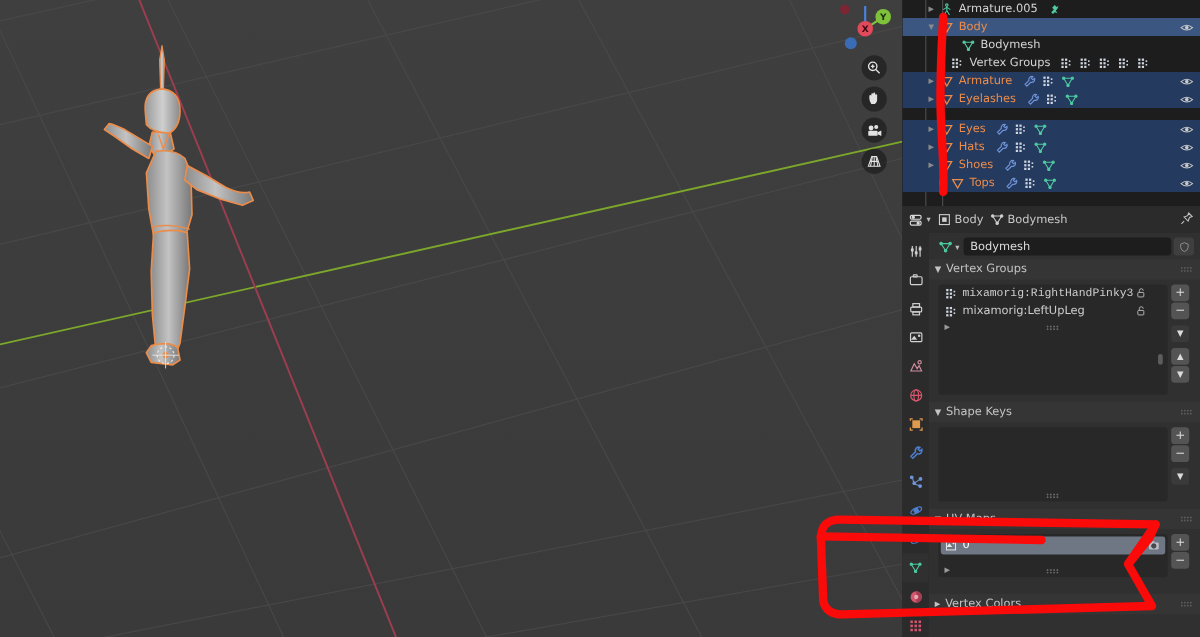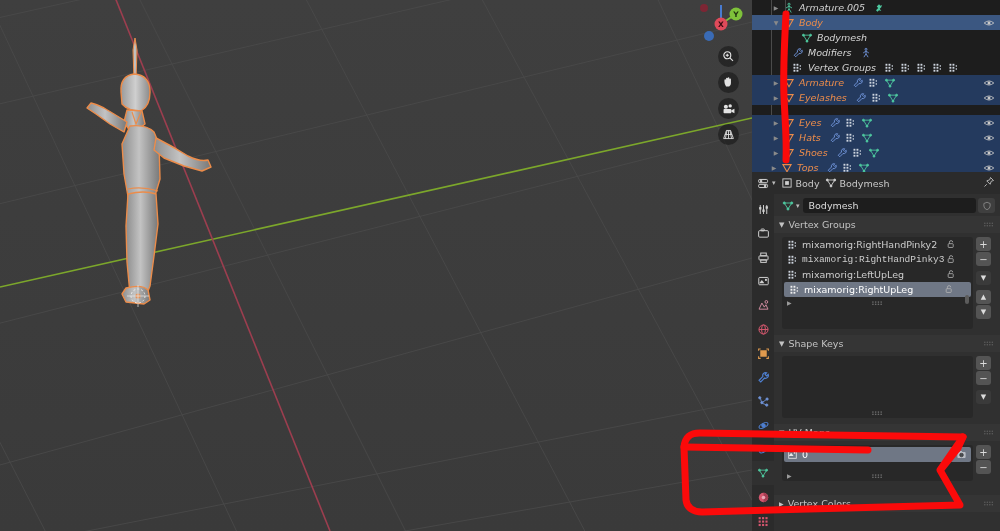--- a/index.html
+++ b/index.html
@@ -16,21 +16,21 @@
   
   #gizmo { position:absolute; left:700px; top:2px; width:46px; height:40px; }
 
   
   .vp-tool { position:absolute; left:718px; width:21px; height:21px;
     border-radius:50%; background:rgba(24,24,24,.62);
     display:flex; align-items:center; justify-content:center; }
 
   
   #outliner { position:absolute; left:752px; top:0; width:248px; height:172px;
-    background:#1d1d1d; overflow:hidden;font-style:italic; }
+    background:#1d1d1d; overflow:hidden; }
   .ol-row { position:relative; height:15px; display:flex; align-items:center;
     font-size:9.5px; color:#d4d4d4; white-space:nowrap; }
   .ol-row.sel-blue  { background:#3b5781; }
   .ol-row.sel-navy  { background:#243a5e; }
   .ol-row .disc { width:12px; display:flex; align-items:center;
     justify-content:center; color:#8a8a8a; font-size:6px; flex:0 0 auto; }
   .ol-ico { width:14px; height:14px; display:flex; align-items:center;
     justify-content:center; flex:0 0 auto; }
   .ol-name { padding-left:3px; }
   .ol-extra { display:flex; align-items:center; gap:2px; margin-left:7px; }
@@ -242,41 +242,20 @@
         <circle cx="3.2" cy="4.2" r="1.3" fill="#4ec9a0"></circle>
         <circle cx="12.8" cy="4.2" r="1.3" fill="#4ec9a0"></circle>
         <circle cx="8" cy="12.2" r="1.3" fill="#4ec9a0"></circle>
             </svg>
           </span>
           <span class="ol-name" style="color: rgb(212, 212, 212);">Bodymesh</span>
         </div>
         <div class="ol-row" style="padding-left: 27px;">
           <span class="disc">▶</span>
           <span class="ol-ico">
-            <svg width="12" height="12" viewBox="0 0 16 16" fill="none" stroke="#6f93d8" stroke-width="1.3">
-        <path d="M11.6 2.4 a3.4 3.4 0 00-4.3 4.3 L3 11 l2 2 l4.3-4.3 a3.4 3.4 0 004.3-4.3 L11.6 6 L10 4.4 Z"></path>
-            </svg>
-          </span>
-          <span class="ol-name" style="color: rgb(212, 212, 212);">Modifiers</span>
-          <span class="ol-extra">
-            <span class="ol-ico">
-              <svg width="12" height="12" viewBox="0 0 16 16" fill="none" stroke="#6f93d8" stroke-width="1.2">
-        <circle cx="8" cy="3" r="1.3"></circle>
-                <line x1="8" y1="4.4" x2="8" y2="9"></line>
-        <line x1="8" y1="5.4" x2="4.2" y2="8"></line>
-                <line x1="8" y1="5.4" x2="11.8" y2="8"></line>
-        <line x1="8" y1="9" x2="5.2" y2="13.6"></line>
-                <line x1="8" y1="9" x2="10.8" y2="13.6"></line>
-              </svg>
-            </span>
-          </span>
-        </div>
-        <div class="ol-row" style="padding-left: 27px;">
-          <span class="disc">▶</span>
-          <span class="ol-ico">
             <svg width="12" height="12" viewBox="0 0 16 16">
         <g fill="#cfd6e0">
           <rect x="2" y="2.4" width="2.5" height="2.5"></rect>
                 <rect x="6" y="2.4" width="2.5" height="2.5"></rect>
           <rect x="2" y="6.4" width="2.5" height="2.5"></rect>
                 <rect x="6" y="6.4" width="2.5" height="2.5"></rect>
           <rect x="2" y="10.4" width="2.5" height="2.5"></rect>
                 <rect x="6" y="10.4" width="2.5" height="2.5"></rect>
           <rect x="10.2" y="4.4" width="1.8" height="1.8"></rect>
                 <rect x="10.2" y="8.4" width="1.8" height="1.8"></rect>
@@ -570,21 +549,21 @@
               </svg>
             </span>
           </span>
           <span class="ol-eye">
             <svg width="12" height="12" viewBox="0 0 16 16" fill="none" stroke="#c8c8c8" stroke-width="1.15">
         <path d="M1.6 8 Q8 2.6 14.4 8 Q8 13.4 1.6 8 Z"></path>
         <circle cx="8" cy="8" r="2" fill="#c8c8c8" stroke="none"></circle>
             </svg>
           </span>
         </div>
-        <div class="ol-row sel-navy" style="padding-left: 16px;">
+        <div class="ol-row sel-navy" style="padding-left: 27px;">
           <span class="disc">▶</span>
           <span class="ol-ico">
             <svg width="12" height="12" viewBox="0 0 16 16" fill="none" stroke="#ec8c4a" stroke-width="1.4">
         <path d="M2.5 3.5 H13.5 L8 13 Z"></path>
             </svg>
           </span>
           <span class="ol-name" style="color: rgb(236, 140, 74);">Tops</span>
           <span class="ol-extra">
             <span class="ol-ico">
               <svg width="12" height="12" viewBox="0 0 16 16" fill="none" stroke="#6f93d8" stroke-width="1.3">
@@ -853,41 +832,20 @@
                       <rect x="6" y="2.4" width="2.5" height="2.5"></rect>
           <rect x="2" y="6.4" width="2.5" height="2.5"></rect>
                       <rect x="6" y="6.4" width="2.5" height="2.5"></rect>
           <rect x="2" y="10.4" width="2.5" height="2.5"></rect>
                       <rect x="6" y="10.4" width="2.5" height="2.5"></rect>
           <rect x="10.2" y="4.4" width="1.8" height="1.8"></rect>
                       <rect x="10.2" y="8.4" width="1.8" height="1.8"></rect>
         </g>
                   </svg>
                 </span>
-                <span style="padding-left: 3px;">mixamorig:RightHandPinky2</span>
-                <span class="lock"><svg width="10" height="10" viewBox="0 0 16 16" fill="none" stroke="#b4b4b4" stroke-width="1.3">
-        <rect x="3.5" y="7.5" width="8" height="6" rx="1"></rect>
-        <path d="M5.5 7.5 V5.2 a2.6 2.6 0 015.2 0"></path>
-                  </svg></span>
-              </div>
-              <div class="lrow">
-                <span style="width: 13px; display: flex; align-items: center; justify-content: center;">
-                  <svg width="12" height="12" viewBox="0 0 16 16">
-        <g fill="#cfd6e0">
-          <rect x="2" y="2.4" width="2.5" height="2.5"></rect>
-                      <rect x="6" y="2.4" width="2.5" height="2.5"></rect>
-          <rect x="2" y="6.4" width="2.5" height="2.5"></rect>
-                      <rect x="6" y="6.4" width="2.5" height="2.5"></rect>
-          <rect x="2" y="10.4" width="2.5" height="2.5"></rect>
-                      <rect x="6" y="10.4" width="2.5" height="2.5"></rect>
-          <rect x="10.2" y="4.4" width="1.8" height="1.8"></rect>
-                      <rect x="10.2" y="8.4" width="1.8" height="1.8"></rect>
-        </g>
-                  </svg>
-                </span>
                 <span style="padding-left: 3px; font-family: Liberation Mono, monospace;">mixamorig:RightHandPinky3</span>
                 <span class="lock"><svg width="10" height="10" viewBox="0 0 16 16" fill="none" stroke="#b4b4b4" stroke-width="1.3">
         <rect x="3.5" y="7.5" width="8" height="6" rx="1"></rect>
         <path d="M5.5 7.5 V5.2 a2.6 2.6 0 015.2 0"></path>
                   </svg></span>
               </div>
               <div class="lrow">
                 <span style="width: 13px; display: flex; align-items: center; justify-content: center;">
                   <svg width="12" height="12" viewBox="0 0 16 16">
         <g fill="#cfd6e0">
@@ -896,41 +854,20 @@
           <rect x="2" y="6.4" width="2.5" height="2.5"></rect>
                       <rect x="6" y="6.4" width="2.5" height="2.5"></rect>
           <rect x="2" y="10.4" width="2.5" height="2.5"></rect>
                       <rect x="6" y="10.4" width="2.5" height="2.5"></rect>
           <rect x="10.2" y="4.4" width="1.8" height="1.8"></rect>
                       <rect x="10.2" y="8.4" width="1.8" height="1.8"></rect>
         </g>
                   </svg>
                 </span>
                 <span style="padding-left: 3px;">mixamorig:LeftUpLeg</span>
-                <span class="lock"><svg width="10" height="10" viewBox="0 0 16 16" fill="none" stroke="#b4b4b4" stroke-width="1.3">
-        <rect x="3.5" y="7.5" width="8" height="6" rx="1"></rect>
-        <path d="M5.5 7.5 V5.2 a2.6 2.6 0 015.2 0"></path>
-                  </svg></span>
-              </div>
-              <div class="lrow sel" style="margin: 0px 2px; border-radius: 2px;">
-                <span style="width: 13px; display: flex; align-items: center; justify-content: center;">
-                  <svg width="12" height="12" viewBox="0 0 16 16">
-        <g fill="#f0f0f0">
-          <rect x="2" y="2.4" width="2.5" height="2.5"></rect>
-                      <rect x="6" y="2.4" width="2.5" height="2.5"></rect>
-          <rect x="2" y="6.4" width="2.5" height="2.5"></rect>
-                      <rect x="6" y="6.4" width="2.5" height="2.5"></rect>
-          <rect x="2" y="10.4" width="2.5" height="2.5"></rect>
-                      <rect x="6" y="10.4" width="2.5" height="2.5"></rect>
-          <rect x="10.2" y="4.4" width="1.8" height="1.8"></rect>
-                      <rect x="10.2" y="8.4" width="1.8" height="1.8"></rect>
-        </g>
-                  </svg>
-                </span>
-                <span style="padding-left: 3px;">mixamorig:RightUpLeg</span>
                 <span class="lock"><svg width="10" height="10" viewBox="0 0 16 16" fill="none" stroke="#b4b4b4" stroke-width="1.3">
         <rect x="3.5" y="7.5" width="8" height="6" rx="1"></rect>
         <path d="M5.5 7.5 V5.2 a2.6 2.6 0 015.2 0"></path>
                   </svg></span>
               </div>
             </div>
           <div class="list-foot">
             <span style="position:absolute;left:5px;font-size:6px;color:#9a9a9a">▶</span>
             <svg width="11" height="4" viewBox="0 0 12 4">
               <g fill="#6a6a6a">

